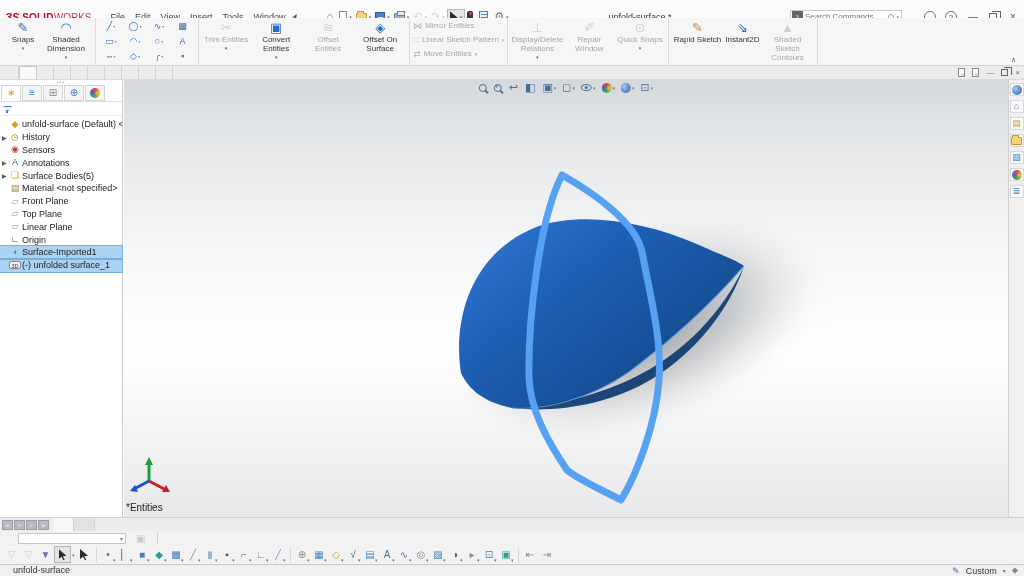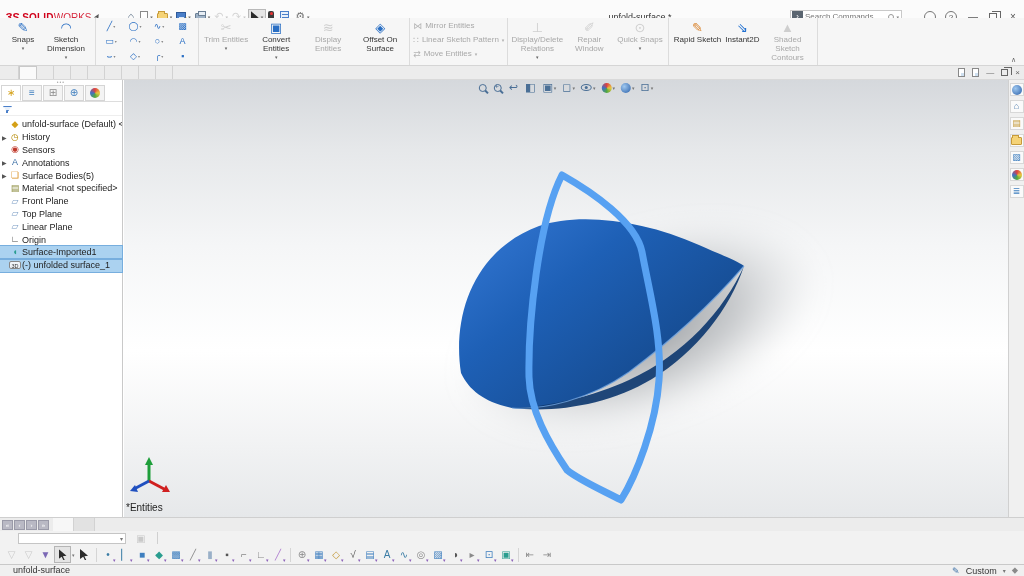--- a/index.html
+++ b/index.html
@@ -153,20 +153,29 @@
   #status-right .tag-ic { font-size:9px; color:#8a8a8a; }
 </style>
 </head>
 <body>
 
 <div class="band" id="titlebar">
   <span class="logo">
     <span class="b3s">ЗS</span>
     <span class="solid">SOLID</span><span class="works">WORKS</span>
   </span>
+  <div id="menubar">
+
+  <span class="menu-item">File</span>
+      <span class="menu-item">Edit</span>
+      <span class="menu-item">View</span>
+      <span class="menu-item">Insert</span>
+      <span class="menu-item">Tools</span>
+      <span class="menu-item">Window</span>
+    </div>
   <span class="pin-icon"></span>
   <div id="quick-access">
 
       <span class="qa-btn">
         <span class="ic" style="color: rgb(90, 111, 133);">⌂</span>
         <span class="cssic"></span>
         <span class="caret"></span>
       </span>
 
       <span class="qa-btn" data-icon="page">
@@ -247,21 +256,21 @@
 
 <div class="band" id="ribbon">
   <div class="rgroup">
     <div class="rbtn">
       <span class="ic" style="color:#2a6fc4">✎</span>
       <span class="lbl">Snaps</span>
       <span class="caret">▾</span>
     </div>
     <div class="rbtn">
       <span class="ic" style="color:#2a6fc4">◠</span>
-      <span class="lbl">Sketch Dimension</span>
+      <span class="lbl">Shaded Dimension</span>
       <span class="caret">▾</span>
     </div>
   </div>
   <div class="rgroup">
     <div class="egrid">
 
         <span class="ecell">
           <span class="ic">╱</span>
           <span class="caret">▾</span>
         </span>
@@ -328,21 +337,21 @@
       <span class="lbl">Trim Entities</span>
       <span class="caret">▾</span>
     </div>
     <div class="rbtn">
       <span class="ic" style="color:#2a6fc4">▣</span>
       <span class="lbl">Convert Entities</span>
       <span class="caret">▾</span>
     </div>
     <div class="rbtn disabled">
       <span class="ic">≋</span>
-      <span class="lbl">Display Entities</span>
+      <span class="lbl">Offset Entities</span>
     </div>
     <div class="rbtn">
       <span class="ic" style="color:#2a6fc4">◈</span>
       <span class="lbl">Offset On Surface</span>
     </div>
   </div>
   <div class="rgroup">
     <div class="rrow-col">
       <div class="rrow">
         <span class="ic">⋈</span>

